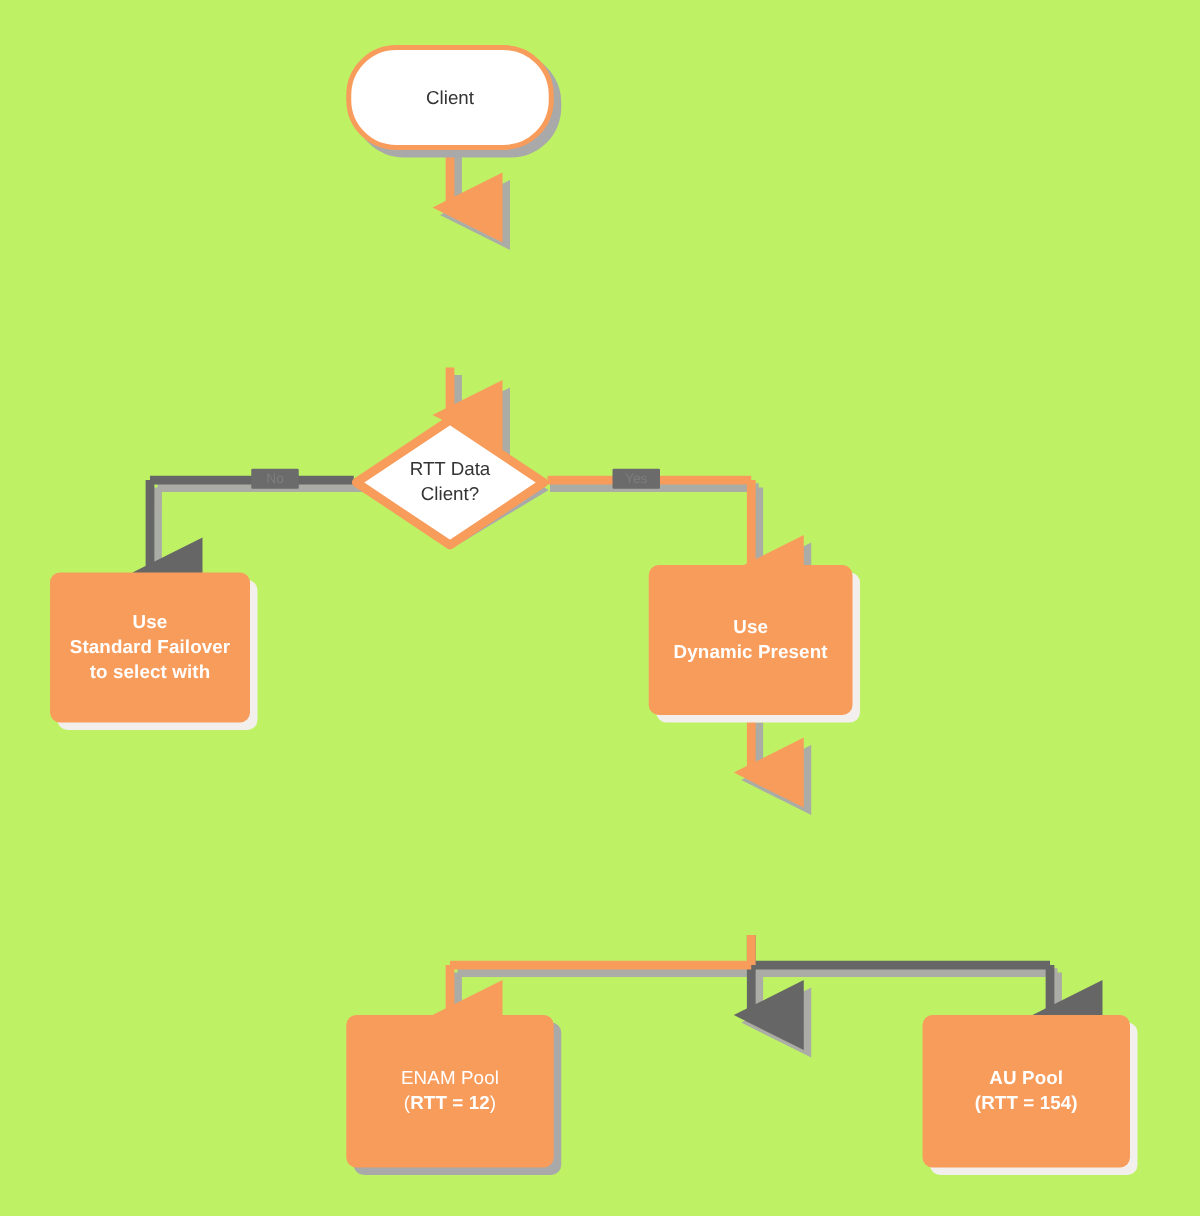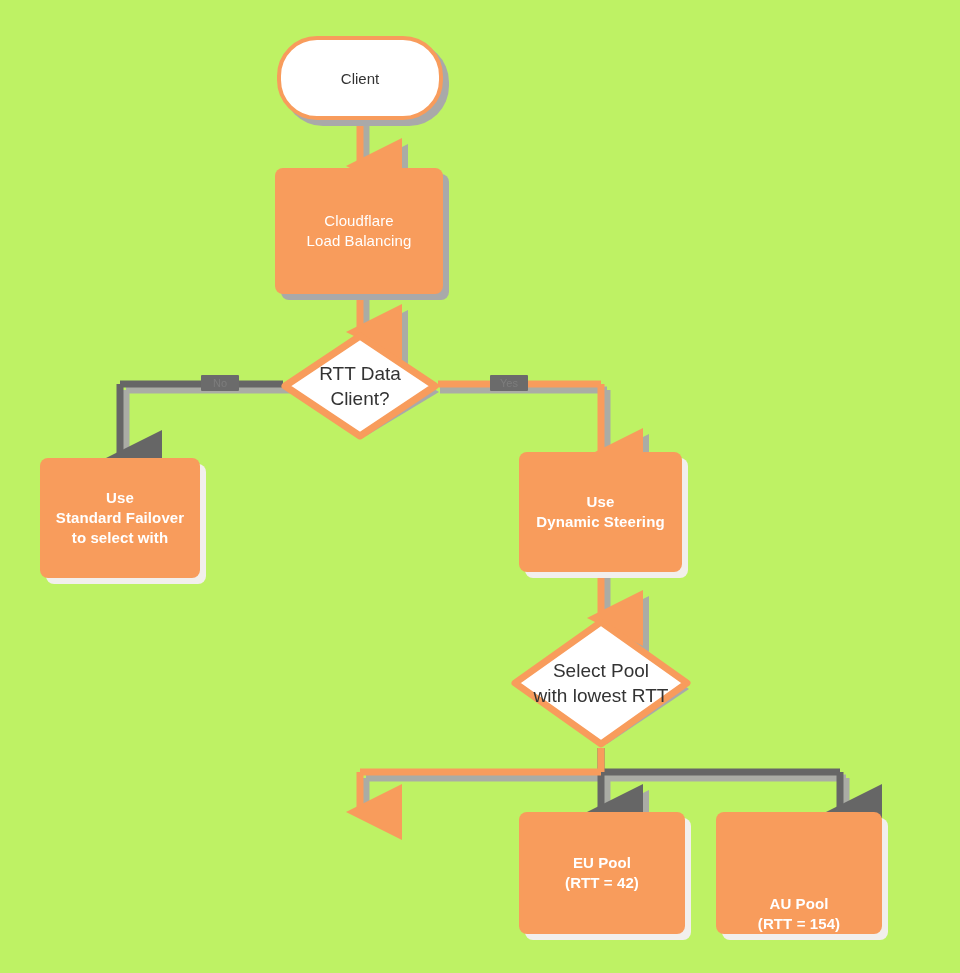--- a/index.html
+++ b/index.html
@@ -65,21 +65,21 @@
     inset: 0;
   }
   .decision-label {
     position: absolute;
     inset: 0;
     display: flex;
     align-items: center;
     justify-content: center;
     text-align: center;
     color: #333333;
-    font-size: 19px;
+    font-size: 15px;
     line-height: 1.32;
     pointer-events: none;
   }
 
   
   .edge-layer {
     position: absolute;
     left: 0;
     top: 0;
     width: 960px;
@@ -175,26 +175,20 @@
 
   </svg>
 
   <div class="edge-label" style="left:201px; top:375px; width:32px;">No</div>
   <div class="edge-label" style="left:490px; top:375px; width:32px;">Yes</div>
 
   <div class="node terminal" style="left:277px; top:36px; width:166px; height:84px;">
     <span>Client</span>
   </div>
 
-  <div class="node proc shadow-gray" style="left:275px; top:168px; width:168px; height:126px;">
-    <div>
-      <div>Cloudflare</div>
-      <div>Load Balancing</div>
-    </div>
-  </div>
 
   <div class="decision-wrap" style="left:281px; top:332px; width:158px; height:108px;">
     <svg class="diamond-shape" viewBox="0 0 158 108">
       <polygon points="79,10 152,54 79,98 6,54" fill="#a9a9a9" transform="translate(6,6)"></polygon>
       <polygon points="79,4 154,54 79,104 4,54" fill="#ffffff" stroke="#f89c5c" stroke-width="7" stroke-linejoin="round"></polygon>
     </svg>
     <div class="decision-label">
       <div>
         <div>RTT Data</div>
         <div>Client?</div>
@@ -206,45 +200,33 @@
     <div>
       <div>Use</div>
       <div>Standard Failover</div>
       <div>to select with</div>
     </div>
   </div>
 
   <div class="node proc shadow-light" style="left:519px; top:452px; width:163px; height:120px;">
     <div>
       <div>Use</div>
-      <div>Dynamic Steering</div>
-    </div>
-  </div>
-
-  <div class="decision-wrap" style="left:511px; top:618px; width:180px; height:130px;">
-    <svg class="diamond-shape" viewBox="0 0 180 130">
-      <polygon points="90,10 172,65 90,120 8,65" fill="#a9a9a9" transform="translate(6,6)"></polygon>
-      <polygon points="90,4 176,65 90,126 4,65" fill="#ffffff" stroke="#f89c5c" stroke-width="7" stroke-linejoin="round"></polygon>
-    </svg>
-    <div class="decision-label">
-      <div>
-        <div>Select Pool</div>
-        <div>with lowest RTT</div>
-      </div>
-    </div>
-  </div>
-
-
-  <div class="node proc shadow-light" style="left:519px; top:812px; width:166px; height:122px;">
-    <div>
-      <div>EU Pool</div>
-      <div>(RTT = 42)</div>
-    </div>
-  </div>
-
-  <div class="node proc shadow-light" style="left:716px; top:812px; width:166px; height:122px;align-items:flex-end;">
+      <div>Dynamic Present</div>
+    </div>
+  </div>
+
+
+  <div class="node proc shadow-gray" style="left:277px; top:812px; width:166px; height:122px;">
+    <div>
+      <div>ENAM Pool</div>
+      <div><span>(</span><span class="bold">RTT = 12</span><span>)</span></div>
+    </div>
+  </div>
+
+
+  <div class="node proc shadow-light" style="left:738px; top:812px; width:166px; height:122px;">
     <div>
       <div>AU Pool</div>
       <div>(RTT = 154)</div>
     </div>
   </div>
 
 </div>
 
 </body></html>

